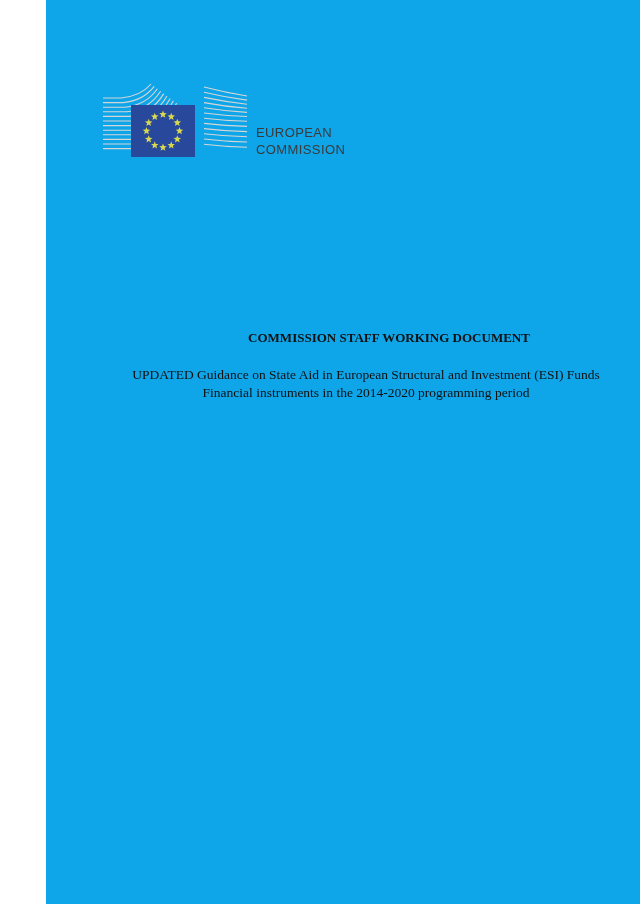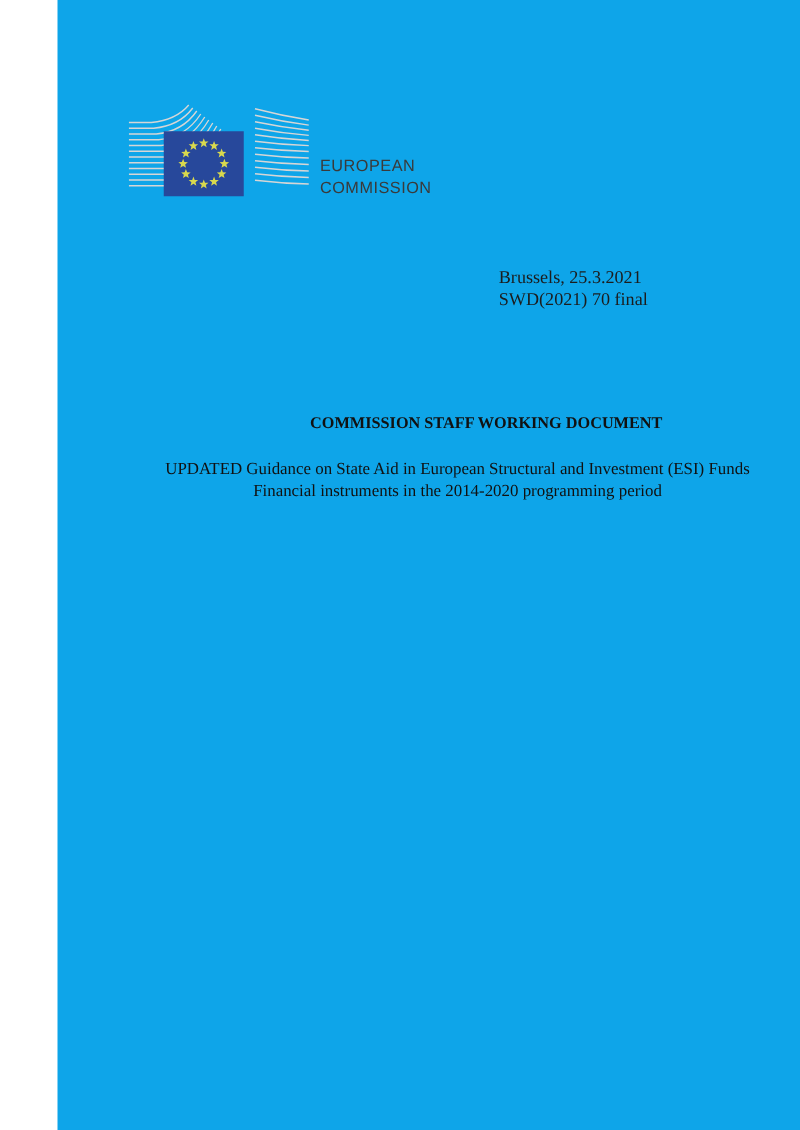--- a/index.html
+++ b/index.html
@@ -130,24 +130,20 @@
           <polygon transform="translate(51.75,33.71)" points="0,-4 1,-1.38 3.8,-1.24 1.62,0.53 2.35,3.24 0,1.7 -2.35,3.24 -1.62,0.53 -3.8,-1.24 -1,-1.38"></polygon>
         </g>
       </g>
     </svg>
     <div class="wordmark">
       <div>EUROPEAN</div>
       <div>COMMISSION</div>
     </div>
   </div>
 
-  <div class="date-block">
-    <div>Brussels, 25.3.2021</div>
-    <div>SWD(2021) 70 final</div>
-  </div>
 
   <div class="doc-title">COMMISSION STAFF WORKING DOCUMENT</div>
 
   <div class="doc-subtitle">
     <div>UPDATED Guidance on State Aid in European Structural and Investment (ESI) Funds</div>
     <div>Financial instruments in the 2014-2020 programming period</div>
   </div>
 
 </div>
 

